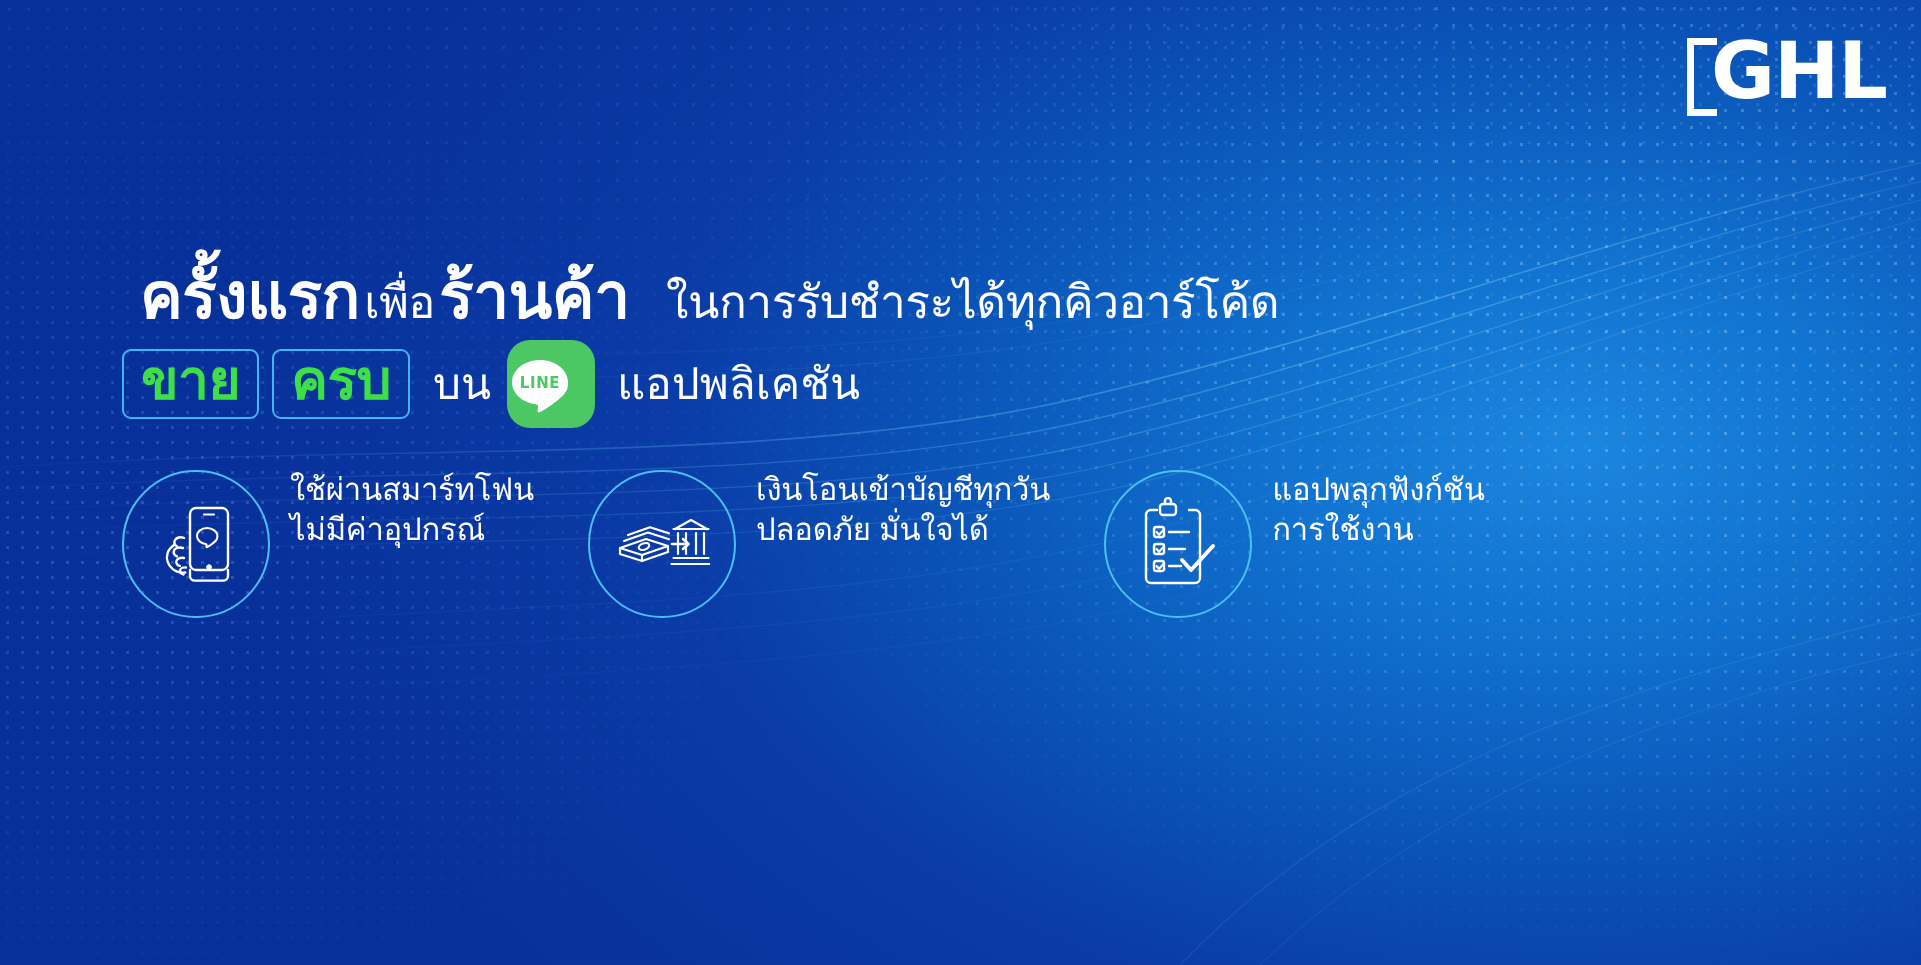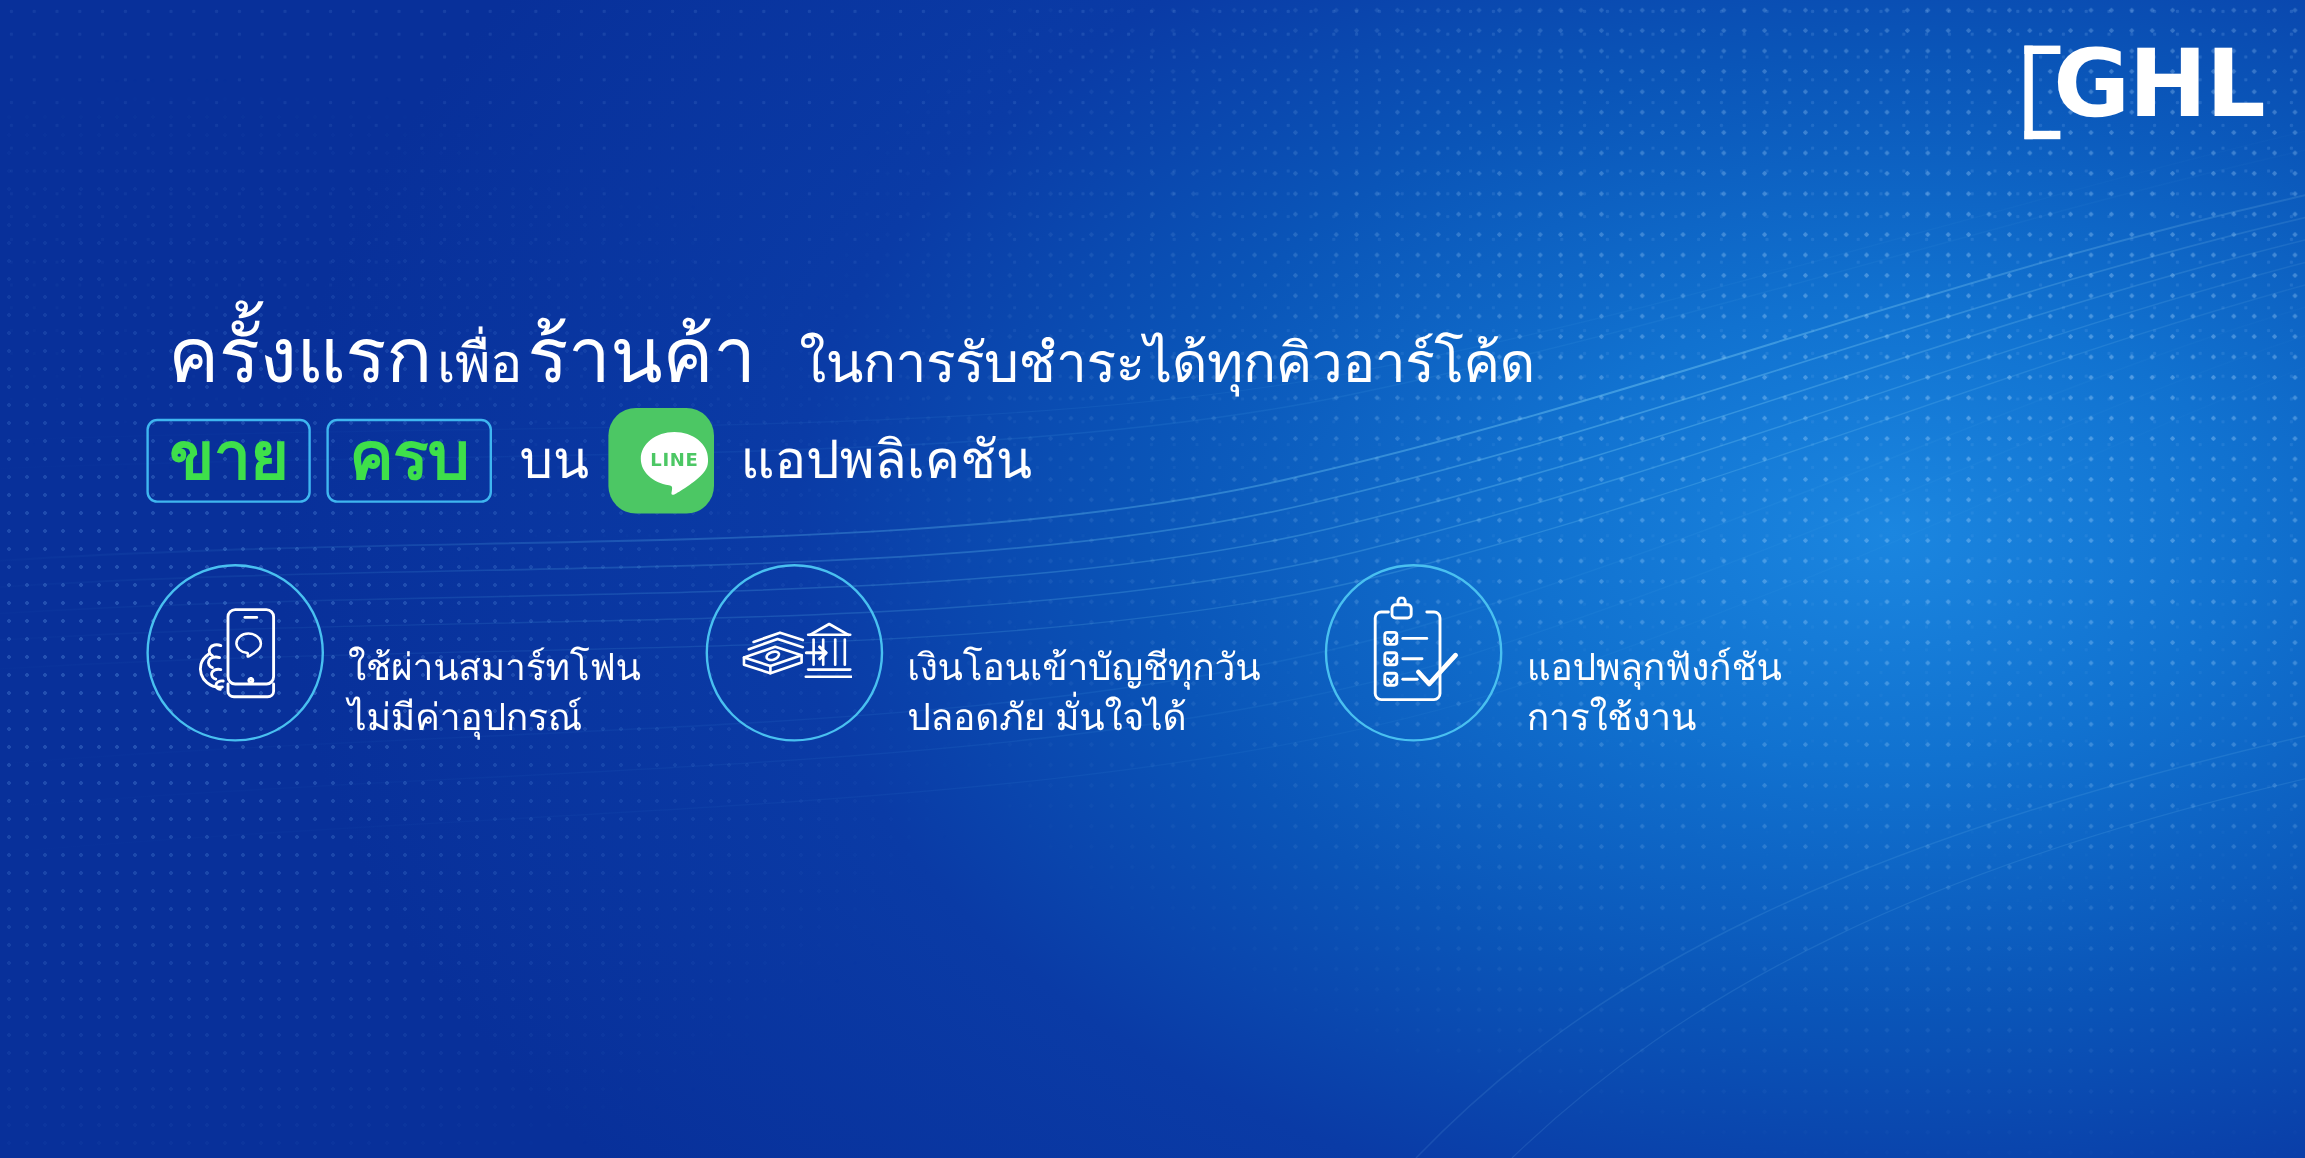--- a/index.html
+++ b/index.html
@@ -59,21 +59,21 @@
     font-weight:bold; font-size:78px; line-height:.92;
     color:#ffffff; letter-spacing:-1px;
   }
 
   
   .headline {
     position:absolute; left:140px; top:244px;
     color:#ffffff; white-space:nowrap;
     font-family:"Liberation Sans","DejaVu Sans",sans-serif;
   }
-  .hl-bold   { font-weight:normal; font-size:64px; letter-spacing:-0.5px; }
+  .hl-bold   { font-weight:bold; font-size:64px; letter-spacing:-0.5px; }
   .hl-mid    { font-weight:normal; font-size:45px; letter-spacing:-0.5px; }
   .hl-reg    { font-weight:normal; font-size:46px; letter-spacing:-0.5px;margin-left:32px; }
 
   
   .chip-row {
     position:absolute; left:122px; top:340px;
     display:flex; align-items:center; white-space:nowrap;
   }
   .chip {
     border:2px solid #3fb6f0;
@@ -90,35 +90,35 @@
     font-family:"Liberation Sans","DejaVu Sans",sans-serif;
   }
   .chip-on {
     color:#ffffff; font-size:44px; font-weight:normal;
     margin:0 16px 0 10px; line-height:1;
     font-family:"Liberation Sans","DejaVu Sans",sans-serif;
   }
   .line-badge {
     width:88px; height:88px; border-radius:23px;
     background:#4cc764;
-    display:flex; align-items:center; justify-content:flex-end;
+    display:flex; align-items:center; justify-content:flex-start;
     flex:0 0 auto;
   }
   .chip-app {
     color:#ffffff; font-size:44px; font-weight:normal;
     margin-left:22px; line-height:1;
     font-family:"Liberation Sans","DejaVu Sans",sans-serif;
   }
 
   
   .features {
     position:absolute; left:122px; top:470px;
     display:flex; align-items:center;
   }
-  .feature { display:flex; align-items:flex-end; }
+  .feature { display:flex; align-items:flex-start; }
   .f-gap-1 { margin-right:54px; }
   .f-gap-2 { margin-right:54px; }
   .f-circle {
     width:148px; height:148px; border-radius:50%;
     border:2px solid #49c0f0;
     display:flex; align-items:center; justify-content:center;
     flex:0 0 auto;
   }
   .f-text {
     margin-left:20px; color:#ffffff; white-space:nowrap;

